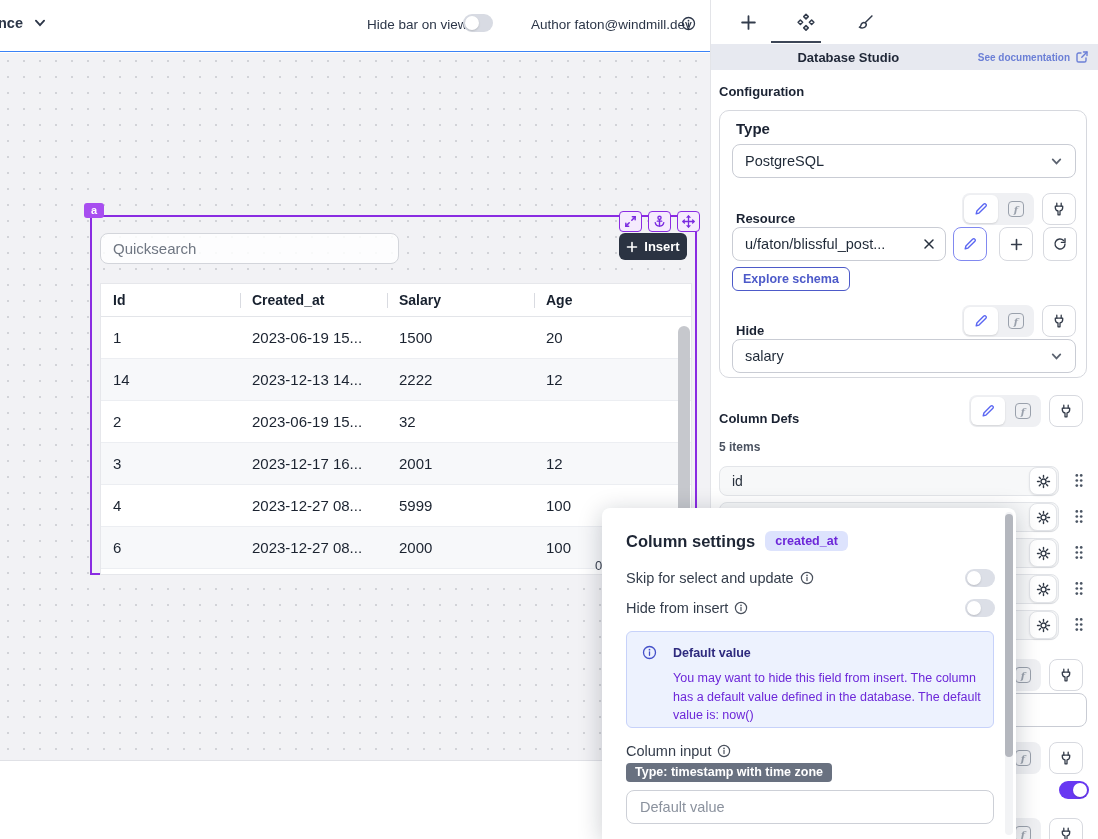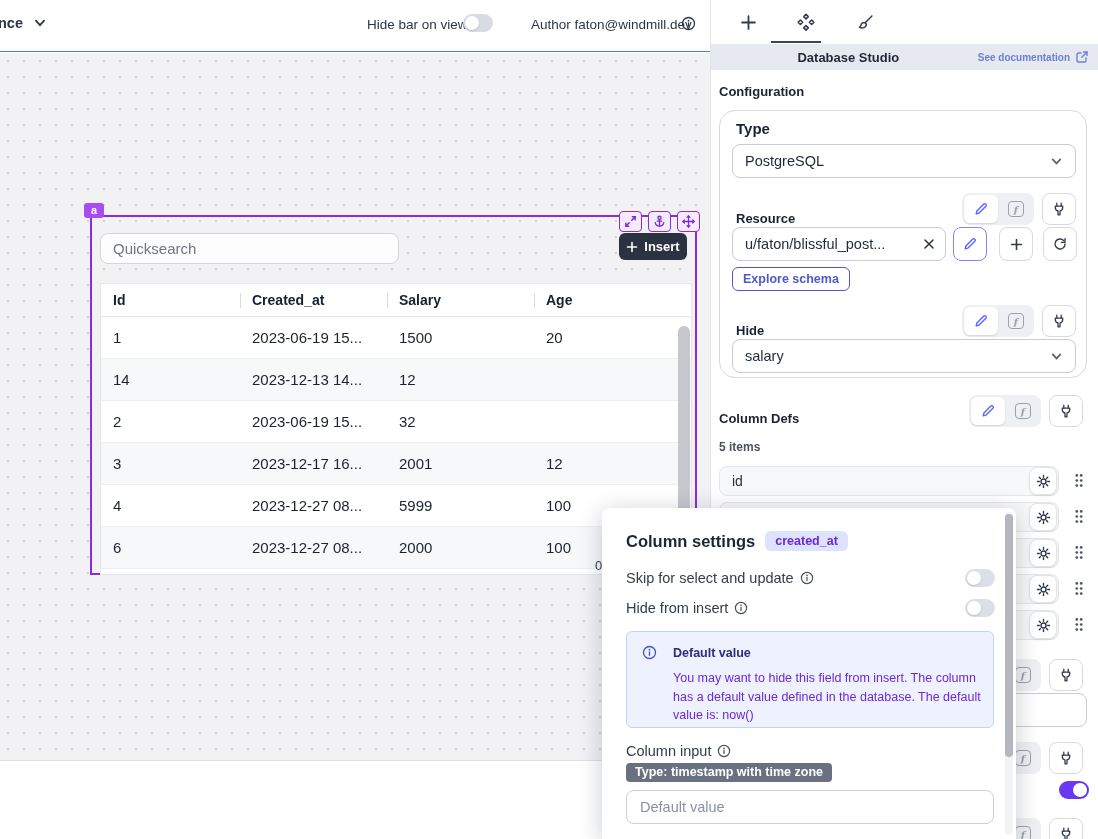--- a/index.html
+++ b/index.html
@@ -46,21 +46,21 @@
   .tfoot { position:absolute; left:494px; bottom:1px; font-size:13px; color:#3c4452; }
 
   
   .panel { position:absolute; left:710px; top:0; width:388px; height:839px; background:#fff; border-left:1px solid #e3e4e8; }
   .ptab { position:absolute; top:9px; width:26px; height:26px; display:flex; align-items:center; justify-content:center; color:#333c4c; }
   .ptab-underline { position:absolute; left:60px; top:41px; width:50px; height:2px; background:#3d4657; }
   .pbar { position:absolute; left:0; top:44px; width:388px; height:26px; background:#e7e9f0; display:flex; align-items:center; }
   .pbar-title { margin-left:8px; font-size:13px; font-weight:700; color:#1f2737; flex:1;text-align:center; }
   .doc-link { font-size:10px; font-weight:600; color:#6b7fd6; display:flex; align-items:center; gap:5px; margin-right:10px;text-align:right; }
   .sec-label { font-size:13px; font-weight:700; color:#1a2232; }
-  .cfg-box { position:absolute; left:8px; top:110px; width:368px; height:268px; border:1px solid #d6d8de; border-radius:16px; }
+  .cfg-box { position:absolute; left:8px; top:110px; width:368px; height:268px; border:1px solid #d6d8de; border-radius:10px; }
 
   .selectbox { position:absolute; height:34px; border:1px solid #c9ccd4; border-radius:8px; background:#fff;
                display:flex; align-items:center; padding:0 12px; font-size:14.5px; color:#1f2937; }
   .selectbox .sel-chev { margin-left:auto; color:#5b6370; }
 
   .seg { position:absolute; width:72px; height:32px; background:#eff0f3; border-radius:8px; display:flex; align-items:center; padding:2px; gap:2px; }
   .seg .seg-on { width:34px; height:28px; background:#fff; border-radius:6px; box-shadow:0 1px 2px rgba(0,0,0,.12);
                  display:flex; align-items:center; justify-content:center; color:#5b67f2; }
   .seg .seg-off { width:32px; height:28px; display:flex; align-items:center; justify-content:center; color:#9aa1ac; }
   .sq-btn { position:absolute; background:#fff; border:1px solid #d7d9df; border-radius:8px; color:#343c4a;
@@ -187,20 +187,21 @@
         </div>
         <div class="trow">
           <div class="td c0">1</div>
           <div class="td c1">2023-06-19 15...</div>
           <div class="td c2">1500</div>
           <div class="td c3">20</div>
         </div>
         <div class="trow alt">
           <div class="td c0">14</div>
           <div class="td c1">2023-12-13 14...</div>
+          <div class="td c2">2222</div>
           <div class="td c3">12</div>
         </div>
         <div class="trow">
           <div class="td c0">2</div>
           <div class="td c1">2023-06-19 15...</div>
           <div class="td c3">32</div>
         </div>
         <div class="trow alt">
           <div class="td c0">3</div>
           <div class="td c1">2023-12-17 16...</div>

